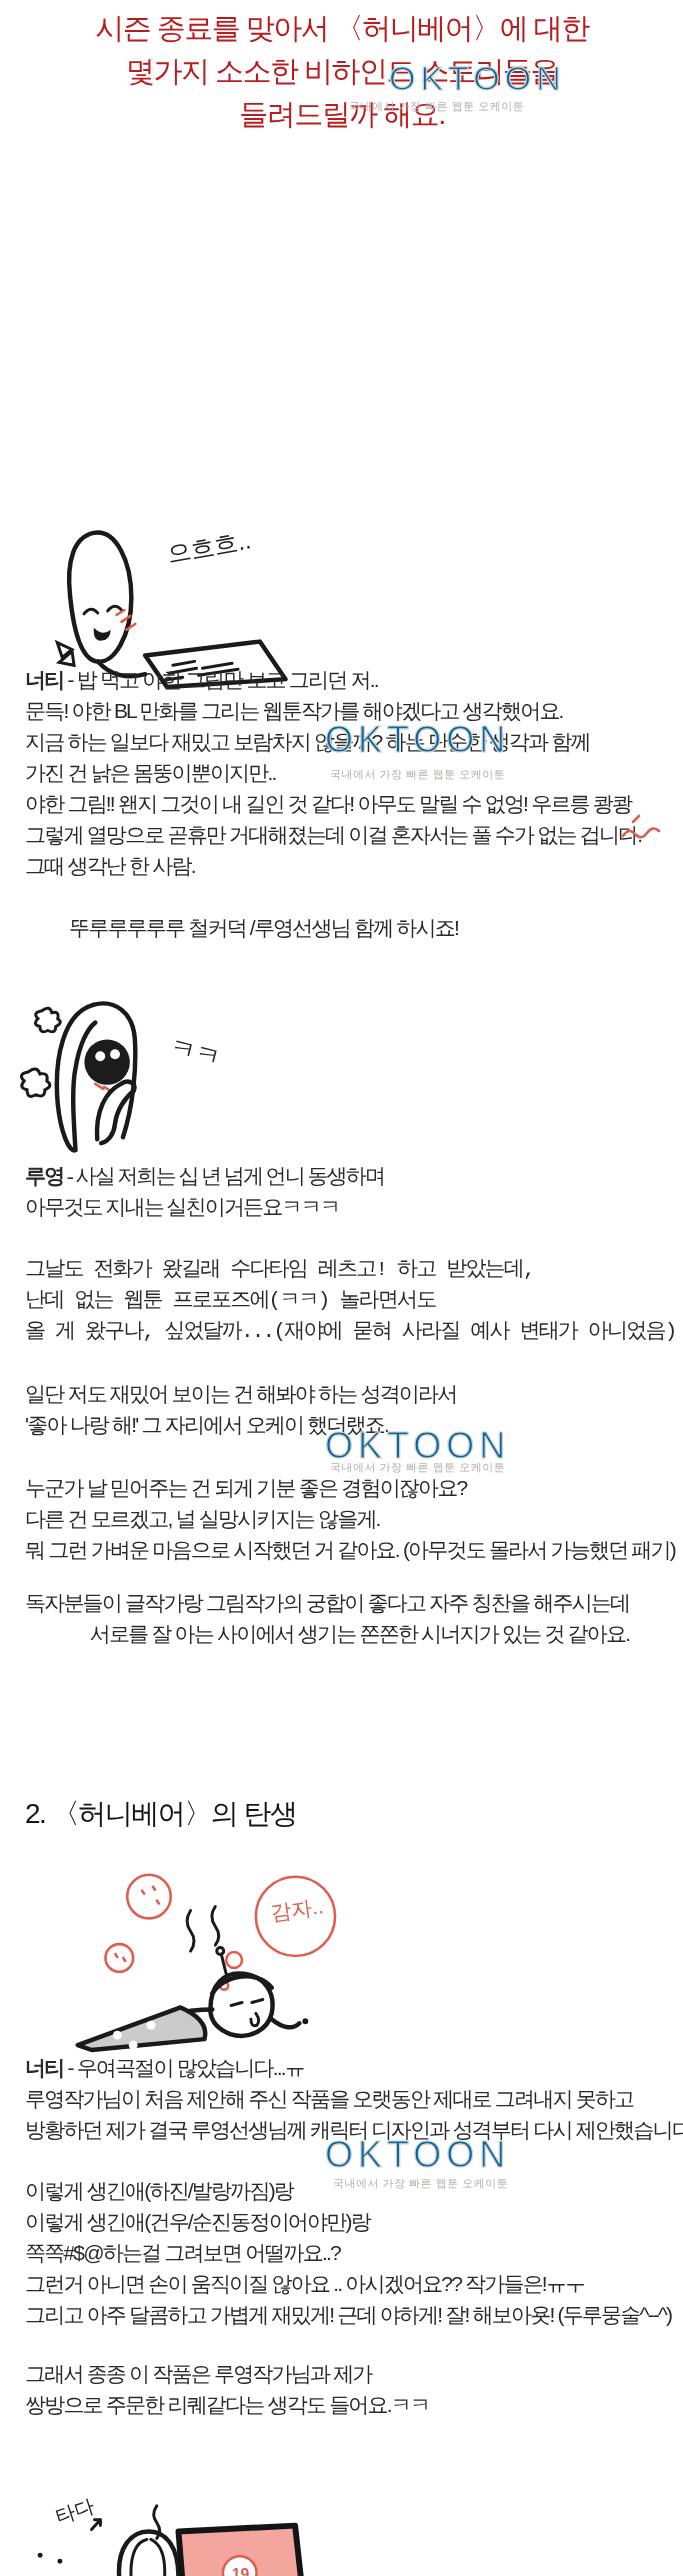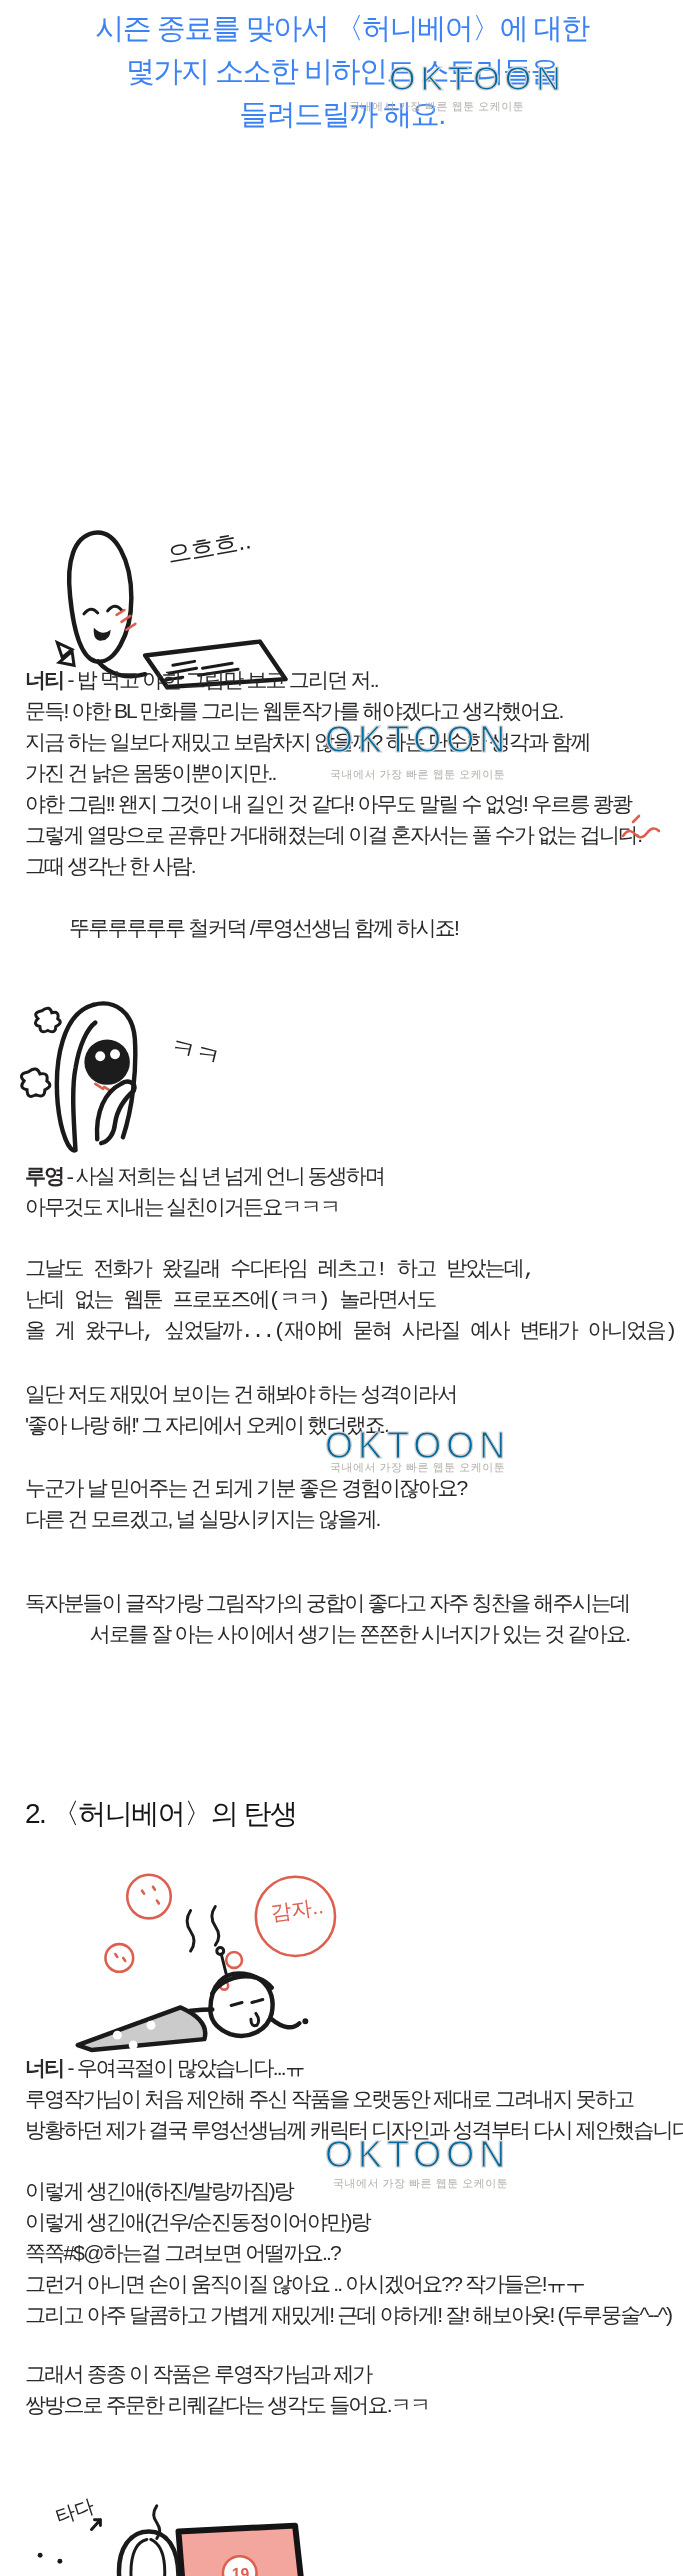--- a/index.html
+++ b/index.html
@@ -2,21 +2,21 @@
 <html><head>
 <meta charset="utf-8">
 <style>
   html,body { margin:0; padding:0; background:#ffffff; }
   .page {
     position:relative; width:684px; height:2576px; overflow:hidden;
     background:#ffffff; font-family:"Liberation Sans", sans-serif;
   }
   .title {
     position:absolute; top:7px; left:0; width:684px; text-align:center;
-    font-size:29px; line-height:43px; letter-spacing:-1.5px; color:#3b82f6;
+    font-size:29px; line-height:43px; letter-spacing:-1.5px; color:#b91c1c;
   }
   .heading {
     position:absolute; left:25px; font-size:28px; letter-spacing:-1.5px;
     color:#161313; white-space:nowrap;
   }
   .body-text {
     position:absolute; left:25px; font-size:21px; line-height:31px;
     letter-spacing:-1.8px; color:#2b2828;
   }
   .line { white-space:nowrap; }
@@ -118,20 +118,21 @@
     <div class="line">일단 저도 재밌어 보이는 건 해봐야 하는 성격이라서</div>
     <div class="line">'좋아 나랑 해!' 그 자리에서 오케이 했더랬죠.</div>
   </div>
 
   <div class="wm-logo" style="top:1425px; left:325px;">OKTOON</div>
   <div class="wm-tag" style="top:1460px; left:330px;">국내에서 가장 빠른 웹툰 오케이툰</div>
 
   <div class="body-text" style="top:1472px;">
     <div class="line">누군가 날 믿어주는 건 되게 기분 좋은 경험이잖아요?</div>
     <div class="line">다른 건 모르겠고, 널 실망시키지는 않을게.</div>
+    <div class="line">뭐 그런 가벼운 마음으로 시작했던 거 같아요. (아무것도 몰라서 가능했던 패기)</div>
   </div>
 
   <div class="body-text" style="top:1587px;text-align:right;">
     <div class="line">독자분들이 글작가랑 그림작가의 궁합이 좋다고 자주 칭찬을 해주시는데</div>
     <div class="line">서로를 잘 아는 사이에서 생기는 쫀쫀한 시너지가 있는 것 같아요.</div>
   </div>
 
   <div class="heading" style="top:1795px;">2. 〈허니베어〉의 탄생</div>
 
   <svg style="left:30px; top:1859px;" width="332" height="190" viewBox="0 0 335 192">

